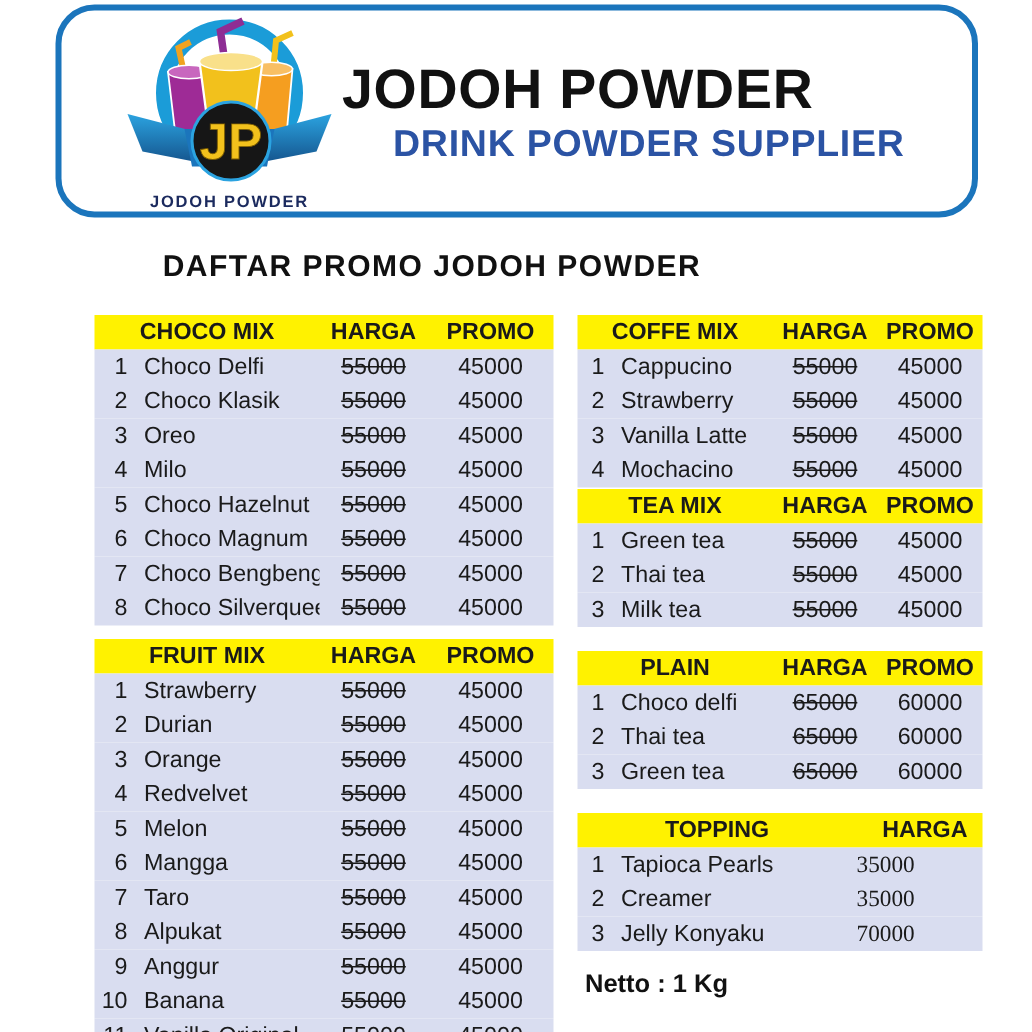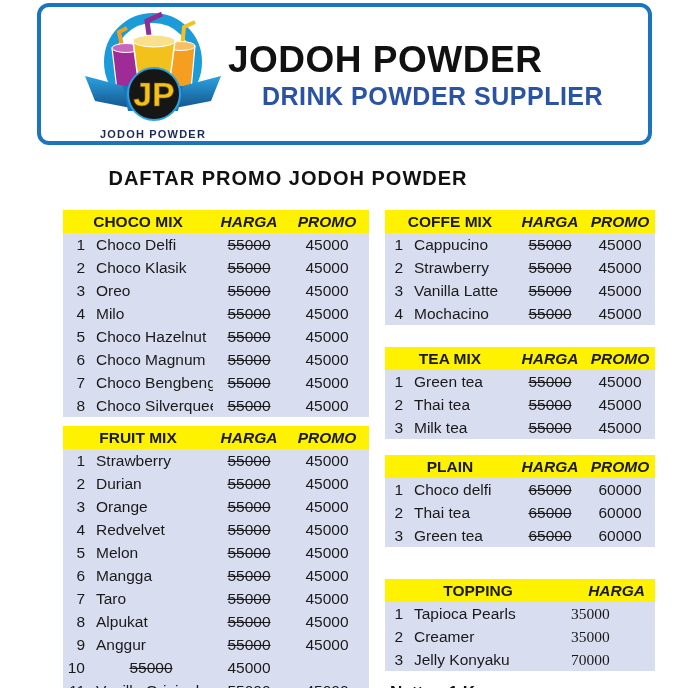--- a/index.html
+++ b/index.html
@@ -1,21 +1,21 @@
 <!DOCTYPE html>
 <html><head>
 <meta charset="utf-8">
 <style>
   html,body{margin:0;padding:0;width:688px;height:688px;background:#fff;overflow:hidden;
     font-family:"Liberation Sans","DejaVu Sans",sans-serif;color:#1a1a1a;}
   .page{position:relative;width:688px;height:688px;background:#fff;}
 
   
   .brand-card{position:absolute;left:37px;top:3px;width:615px;height:142px;box-sizing:border-box;
-    border:4px solid #1B75BC;border-radius:12px;background:#fff;}
+    border:4px solid #1B75BC;border-radius:26px;background:#fff;}
   .logo-wrap{position:absolute;left:38px;top:1px;width:148px;text-align:center;}
   .logo-caption{margin-top:-2px;font-size:11px;font-weight:bold;color:#1B2A5E;letter-spacing:1.2px;}
   .brand-text{position:absolute;left:187px;top:34px;}
   .brand-title{font-size:37px;font-weight:bold;color:#111;letter-spacing:0.5px;line-height:1.05;}
   .brand-subtitle{font-size:25px;font-weight:bold;color:#2B53A4;letter-spacing:0.5px;margin-top:2px;margin-left:34px;}
 
   
   .page-title{position:absolute;left:0;top:167px;width:576px;text-align:center;
     font-size:20px;font-weight:bold;color:#111;letter-spacing:1px;}
 
@@ -26,32 +26,32 @@
   .price-table{width:100%;}
   .thead,.trow{box-sizing:border-box;height:23px;line-height:23px;font-size:15.5px;}
   .thead{background:#FFF200;font-weight:bold;}
   .trow{background:#D9DDF0;}
   .cols4 .thead,.cols4 .trow{display:grid;}
   .cols3 .thead,.cols3 .trow{display:grid;}
   .col-left  .cols4 .thead,.col-left  .cols4 .trow{grid-template-columns:26px 1fr 72px 84px;}
   .col-right .cols4 .thead,.col-right .cols4 .trow{grid-template-columns:22px 1fr 70px 70px;}
   .col-right .cols3 .thead,.col-right .cols3 .trow{grid-template-columns:22px 1fr 84px;}
   .t-title{grid-column:1/3;text-align:center;}
-  .t-col{text-align:center;font-style:italic;}
+  .t-col{text-align:center;}
   .cols3 .t-col{text-align:right;padding-right:10px;}
   .c-no{text-align:right;padding-right:4px;}
   .c-name{padding-left:7px;white-space:nowrap;overflow:hidden;}
   .c-harga,.c-promo{text-align:center;}
   .cols3 .c-harga{text-align:left;padding-right:10px;font-family:Liberation Serif, serif;}
   .struck{text-decoration:line-through;}
 
   .tbl-fruit{margin-top:9px;}
-  .tbl-tea{margin-top:22px;}
+  .tbl-tea{margin-top:1px;}
   .tbl-plain{margin-top:16px;}
-  .tbl-topping{margin-top:32px;}
+  .tbl-topping{margin-top:16px;}
 
   .netto{margin-top:12px;padding-left:5px;font-size:17px;font-weight:bold;color:#111;}
 </style>
 </head>
 <body>
 
 <div class="page">
 
   <div class="brand-card">
     <div class="logo-wrap">
@@ -199,20 +199,21 @@
           <span class="c-promo">45000</span>
         </div>
         <div class="trow">
           <span class="c-no">9</span>
           <span class="c-name">Anggur</span>
           <span class="c-harga struck">55000</span>
           <span class="c-promo">45000</span>
         </div>
         <div class="trow">
           <span class="c-no">10</span>
+          <span class="c-name">Banana</span>
           <span class="c-harga struck">55000</span>
           <span class="c-promo">45000</span>
         </div>
         <div class="trow">
           <span class="c-no">11</span>
           <span class="c-name">Vanilla Original</span>
           <span class="c-harga struck">55000</span>
           <span class="c-promo">45000</span>
         </div>
       </section>

